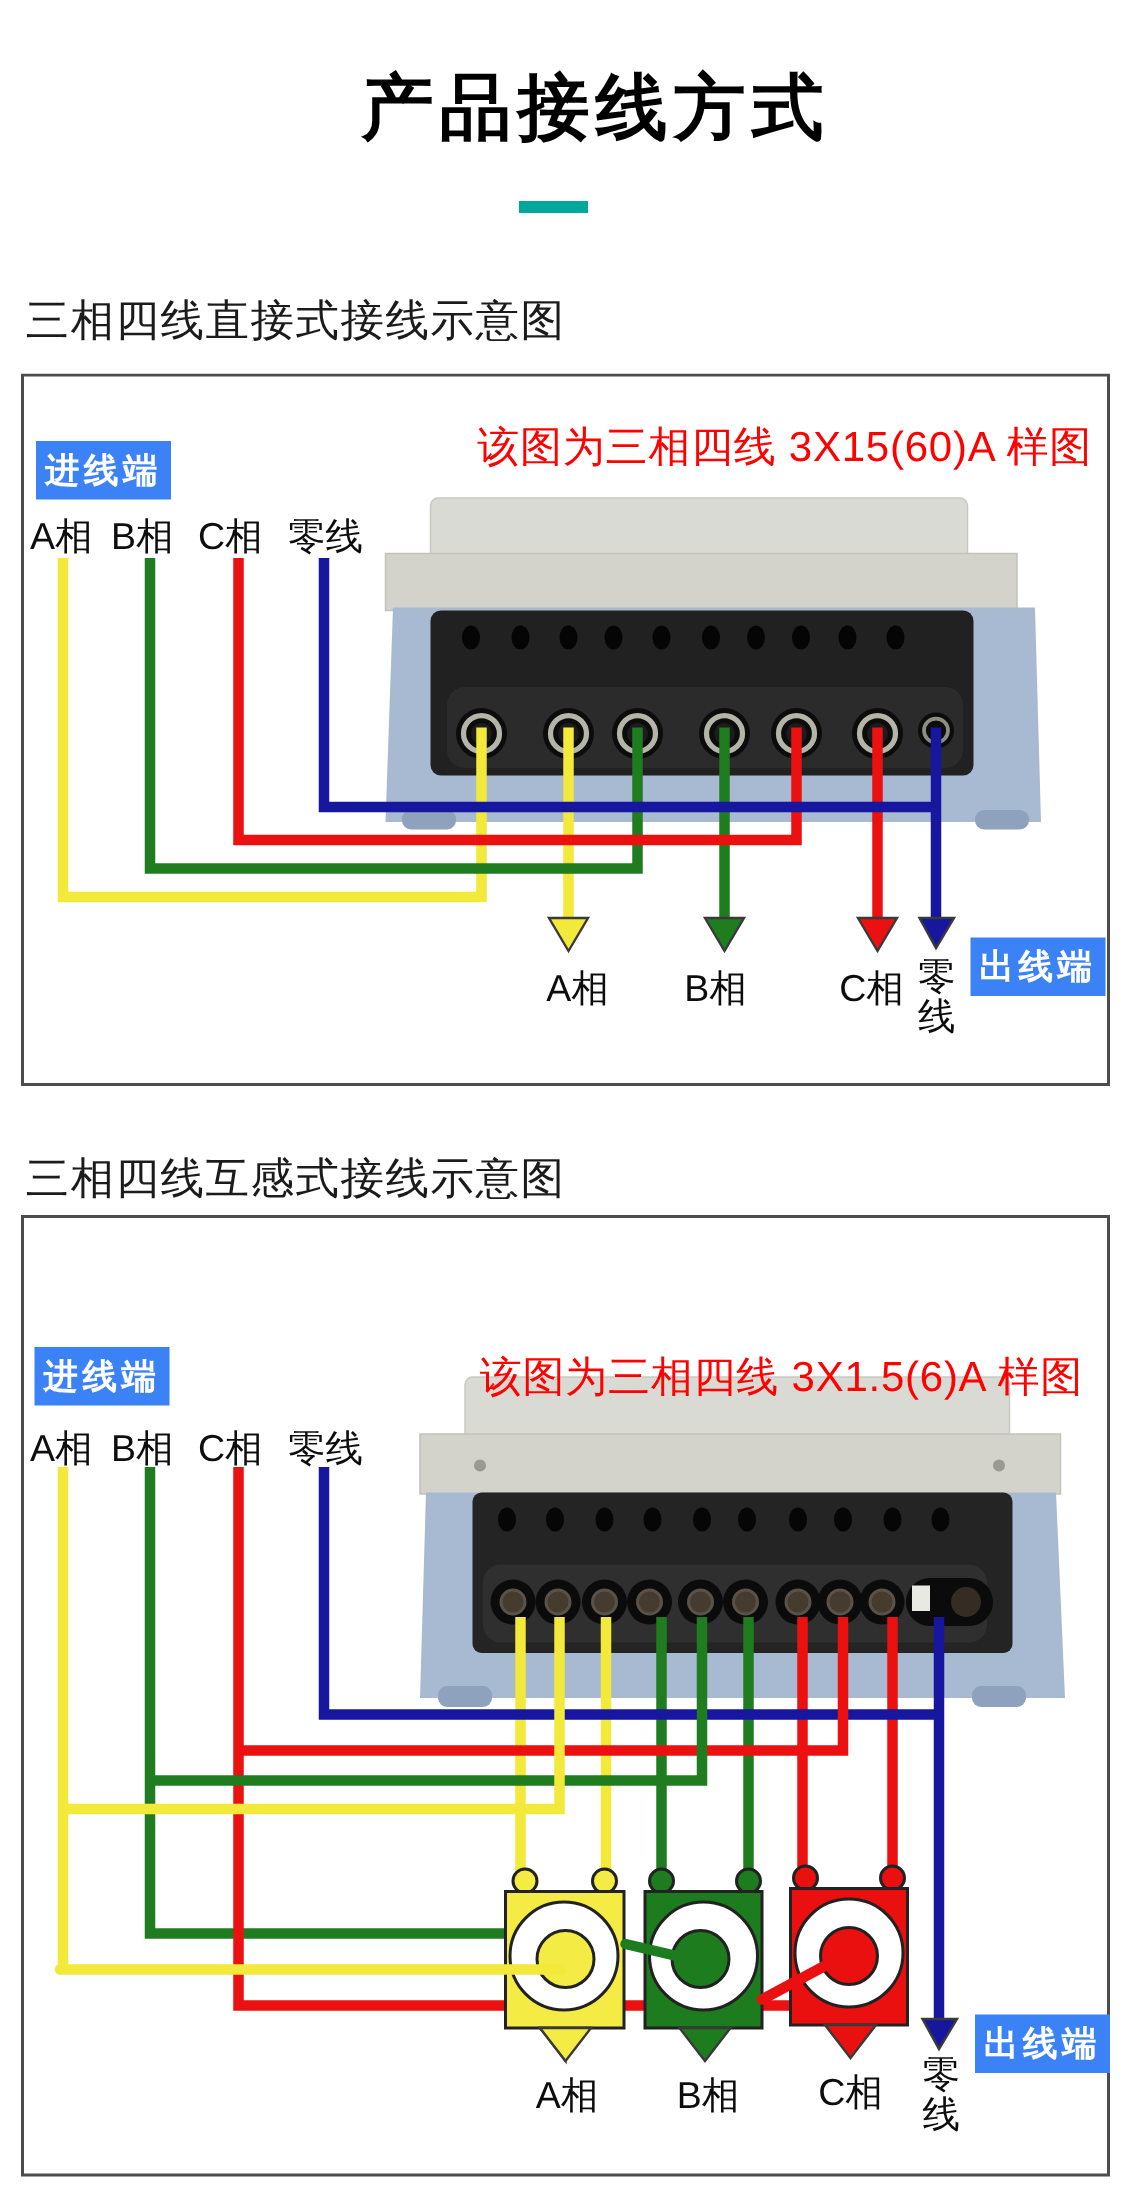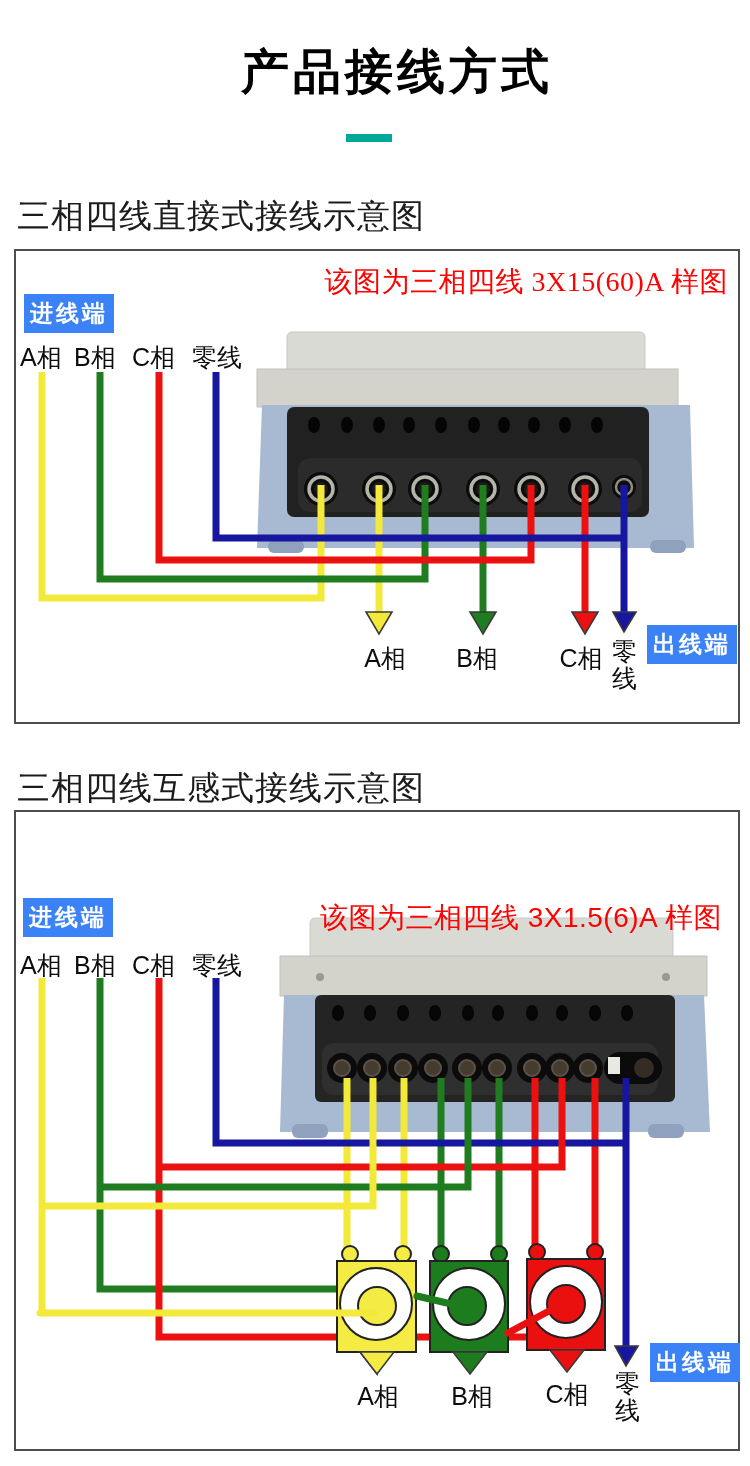--- a/index.html
+++ b/index.html
@@ -7,21 +7,21 @@
     position:relative;width:750px;height:1466px;background:#fff;overflow:hidden;
     font-family:"Liberation Sans","DejaVu Sans",sans-serif;color:#111;
   }
   .abs{position:absolute;}
   .main-title{
     left:0;top:40px;width:750px;text-align:center;
     font-size:48px;font-weight:900;letter-spacing:4px;color:#000;padding-left:22px;
   }
   .accent-bar{left:346px;top:134px;width:46px;height:8px;background:#00a79b;}
   .sec-heading{
-    left:17px;font-size:33px;font-weight:500;color:#1b1b1b;letter-spacing:1px;white-space:nowrap;
+    left:17px;font-size:29px;font-weight:500;color:#1b1b1b;letter-spacing:1px;white-space:nowrap;
   }
   .caption{
     font-size:28px;font-weight:500;color:#fe0202;text-align:right;white-space:nowrap;letter-spacing:0.5px;
   }
   .badge{
     background:#3b82f6;color:#fff;font-size:23px;font-weight:700;letter-spacing:3px;
     padding:4px 6px;display:inline-block;white-space:nowrap;
   }
   .wire-label{font-size:25px;font-weight:500;color:#0d0d0d;white-space:nowrap;}
   .out-label{font-size:25px;font-weight:500;color:#0d0d0d;text-align:center;}
@@ -111,21 +111,21 @@
       <path d="M624 485 V613" stroke="#17169f"></path>
     </g>
     <g stroke="#3a3a3a" stroke-width="1.6">
       <polygon points="366,612 392,612 379,634" fill="#f2e93b"></polygon>
       <polygon points="470,612 496,612 483,634" fill="#1f7d20"></polygon>
       <polygon points="572,612 598,612 585,634" fill="#ec1111"></polygon>
       <polygon points="613,612 636,612 624,632" fill="#17169f"></polygon>
     </g>
   </svg>
 
-  <div class="abs caption" style="left:308px;top:263px;width:420px;font-family:Liberation Serif, serif;">该图为三相四线 3X15(60)A 样图</div>
+  <div class="abs caption" style="left:308px;top:279px;width:420px;">该图为三相四线 3X15(60)A 样图</div>
   <div class="abs" style="left:24px;top:294px;"><span class="badge">进线端</span></div>
 
   <div class="abs wire-label" style="left:20px;top:341px;">A相</div>
   <div class="abs wire-label" style="left:74px;top:341px;">B相</div>
   <div class="abs wire-label" style="left:132px;top:341px;">C相</div>
   <div class="abs wire-label" style="left:192px;top:341px;">零线</div>
 
   <div class="abs out-label" style="left:358px;top:642px;width:54px;">A相</div>
   <div class="abs out-label" style="left:450px;top:642px;width:54px;">B相</div>
   <div class="abs out-label" style="left:554px;top:642px;width:54px;">C相</div>

